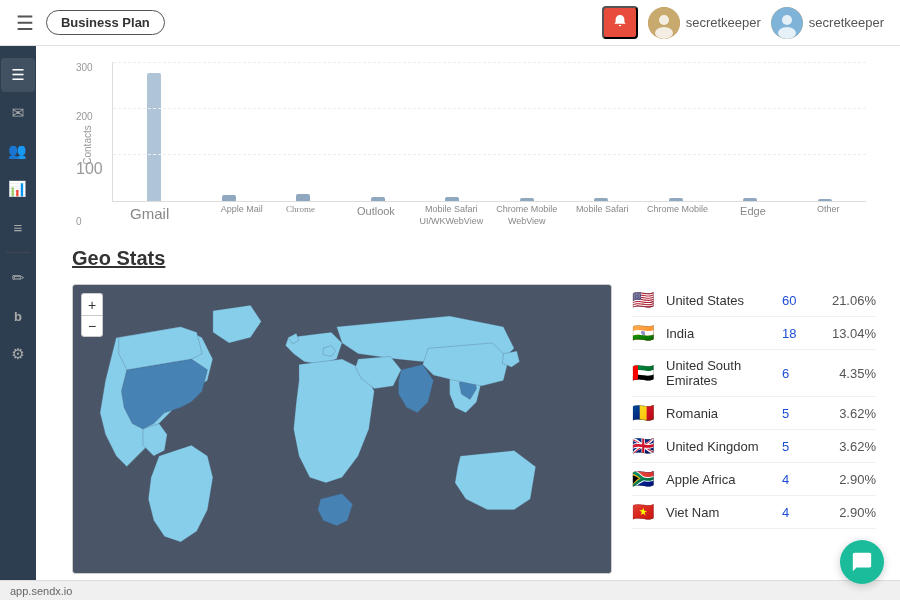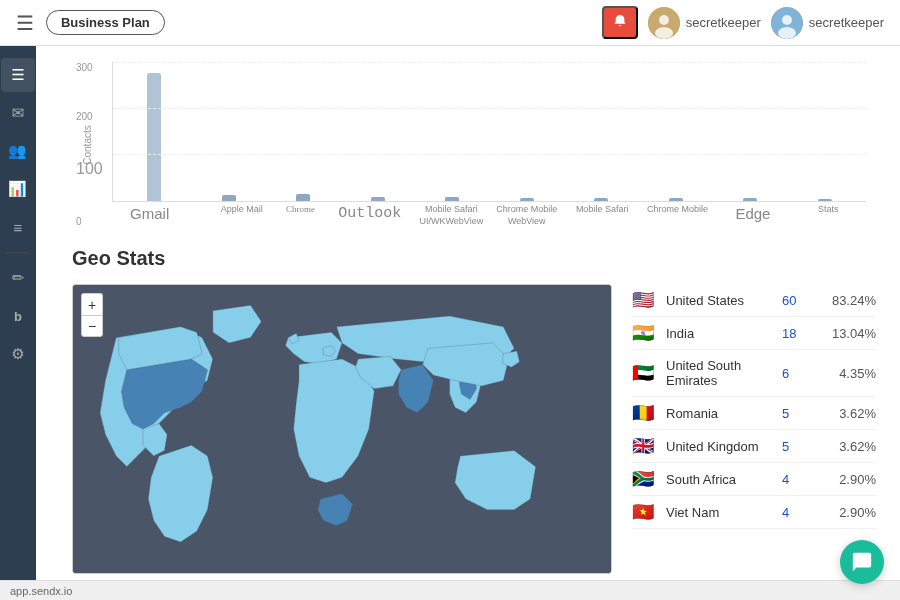--- a/index.html
+++ b/index.html
@@ -52,21 +52,21 @@
 
     
     .chart-section { margin-bottom: 20px; }
     .chart-title-y {
       position: absolute; left: -44px; top: 50%; transform: translateY(-50%) rotate(-90deg);
       font-size: 10px; color: #999; white-space: nowrap;
     }
 
     
     .geo-section { margin-top: 10px; }
-    .geo-title { font-size: 20px; font-weight: 600; color: #333; margin-bottom: 14px; }
+    .geo-title { font-size: 20px; font-weight: 600; color: #333; margin-bottom: 14px; text-decoration: underline; }
     .geo-layout { display: flex; gap: 20px; align-items: flex-start; }
 
     .map-container {
       width: 540px; min-width: 540px; height: 290px; background: #4a5568;
       border-radius: 4px; position: relative; overflow: hidden;
       border: 1px solid #ccc;
     }
     .map-zoom { position: absolute; top: 8px; left: 8px; z-index: 10; }
     .map-zoom button {
       display: block; width: 22px; height: 22px; background: #fff;
@@ -213,27 +213,27 @@
           <div style="flex:1;display:flex;justify-content:center;align-items:flex-end;height:100%;">
             <div style="width:14px;height:1.5%;background:#8fa8c0;border-radius:2px 2px 0 0;"></div>
           </div>
         </div>
       </div>
 
       <div style="display:flex; margin-top:2px;">
         <div style="flex:1;text-align:center;font-size:15px;color:#888;line-height:1.3;">Gmail</div>
         <div style="flex:1;text-align:right;font-size:9px;color:#888;line-height:1.3;">Apple Mail</div>
         <div style="flex:1;text-align:center;font-size:9px;color:#888;line-height:1.3;font-family:Liberation Serif, serif;">Chrome</div>
-        <div style="flex:1;font-size:15px;color:#888;line-height:1.3;font-family:Liberation Mono, monospace;">Outlook</div>
+        <div style="flex:1;text-align:center;font-size:11px;color:#888;line-height:1.3;">Outlook</div>
         <div style="flex:1;text-align:center;font-size:9px;color:#888;line-height:1.3;">Mobile Safari<br>UI/WKWebView</div>
         <div style="flex:1;text-align:center;font-size:9px;color:#888;line-height:1.3;">Chrome Mobile<br>WebView</div>
         <div style="flex:1;text-align:center;font-size:9px;color:#888;line-height:1.3;">Mobile Safari</div>
         <div style="flex:1;text-align:center;font-size:9px;color:#888;line-height:1.3;">Chrome Mobile</div>
-        <div style="flex:1;text-align:center;font-size:15px;color:#888;line-height:1.3;">Edge</div>
-        <div style="flex:1;text-align:center;font-size:9px;color:#888;line-height:1.3;">Stats</div>
+        <div style="flex:1;text-align:center;font-size:11px;color:#888;line-height:1.3;">Edge</div>
+        <div style="flex:1;text-align:center;font-size:9px;color:#888;line-height:1.3;">Other</div>
       </div>
     </div>
   </section>
 
   <section class="geo-section">
     <h2 class="geo-title">Geo Stats</h2>
     <div class="geo-layout">
 
       <div class="map-container">
         <div class="map-zoom">
@@ -284,21 +284,21 @@
           <path d="M260,30 L330,20 L350,50 L330,80 L290,90 L260,70 Z" fill="#87CEEB" stroke="#4a5568" stroke-width="0.5"></path>
         </svg>
       </div>
 
       <div class="country-list">
 
         <div class="country-row">
           <span class="country-flag">🇺🇸</span>
           <span class="country-name">United States</span>
           <span class="country-count">60</span>
-          <span class="country-pct">83.24%</span>
+          <span class="country-pct">21.06%</span>
         </div>
 
         <div class="country-row">
           <span class="country-flag">🇮🇳</span>
           <span class="country-name">India</span>
           <span class="country-count">18</span>
           <span class="country-pct">13.04%</span>
         </div>
 
         <div class="country-row">
@@ -317,21 +317,21 @@
 
         <div class="country-row">
           <span class="country-flag">🇬🇧</span>
           <span class="country-name">United Kingdom</span>
           <span class="country-count">5</span>
           <span class="country-pct">3.62%</span>
         </div>
 
         <div class="country-row">
           <span class="country-flag">🇿🇦</span>
-          <span class="country-name">South Africa</span>
+          <span class="country-name">Apple Africa</span>
           <span class="country-count">4</span>
           <span class="country-pct">2.90%</span>
         </div>
 
         <div class="country-row">
           <span class="country-flag">🇻🇳</span>
           <span class="country-name">Viet Nam</span>
           <span class="country-count">4</span>
           <span class="country-pct">2.90%</span>
         </div>

